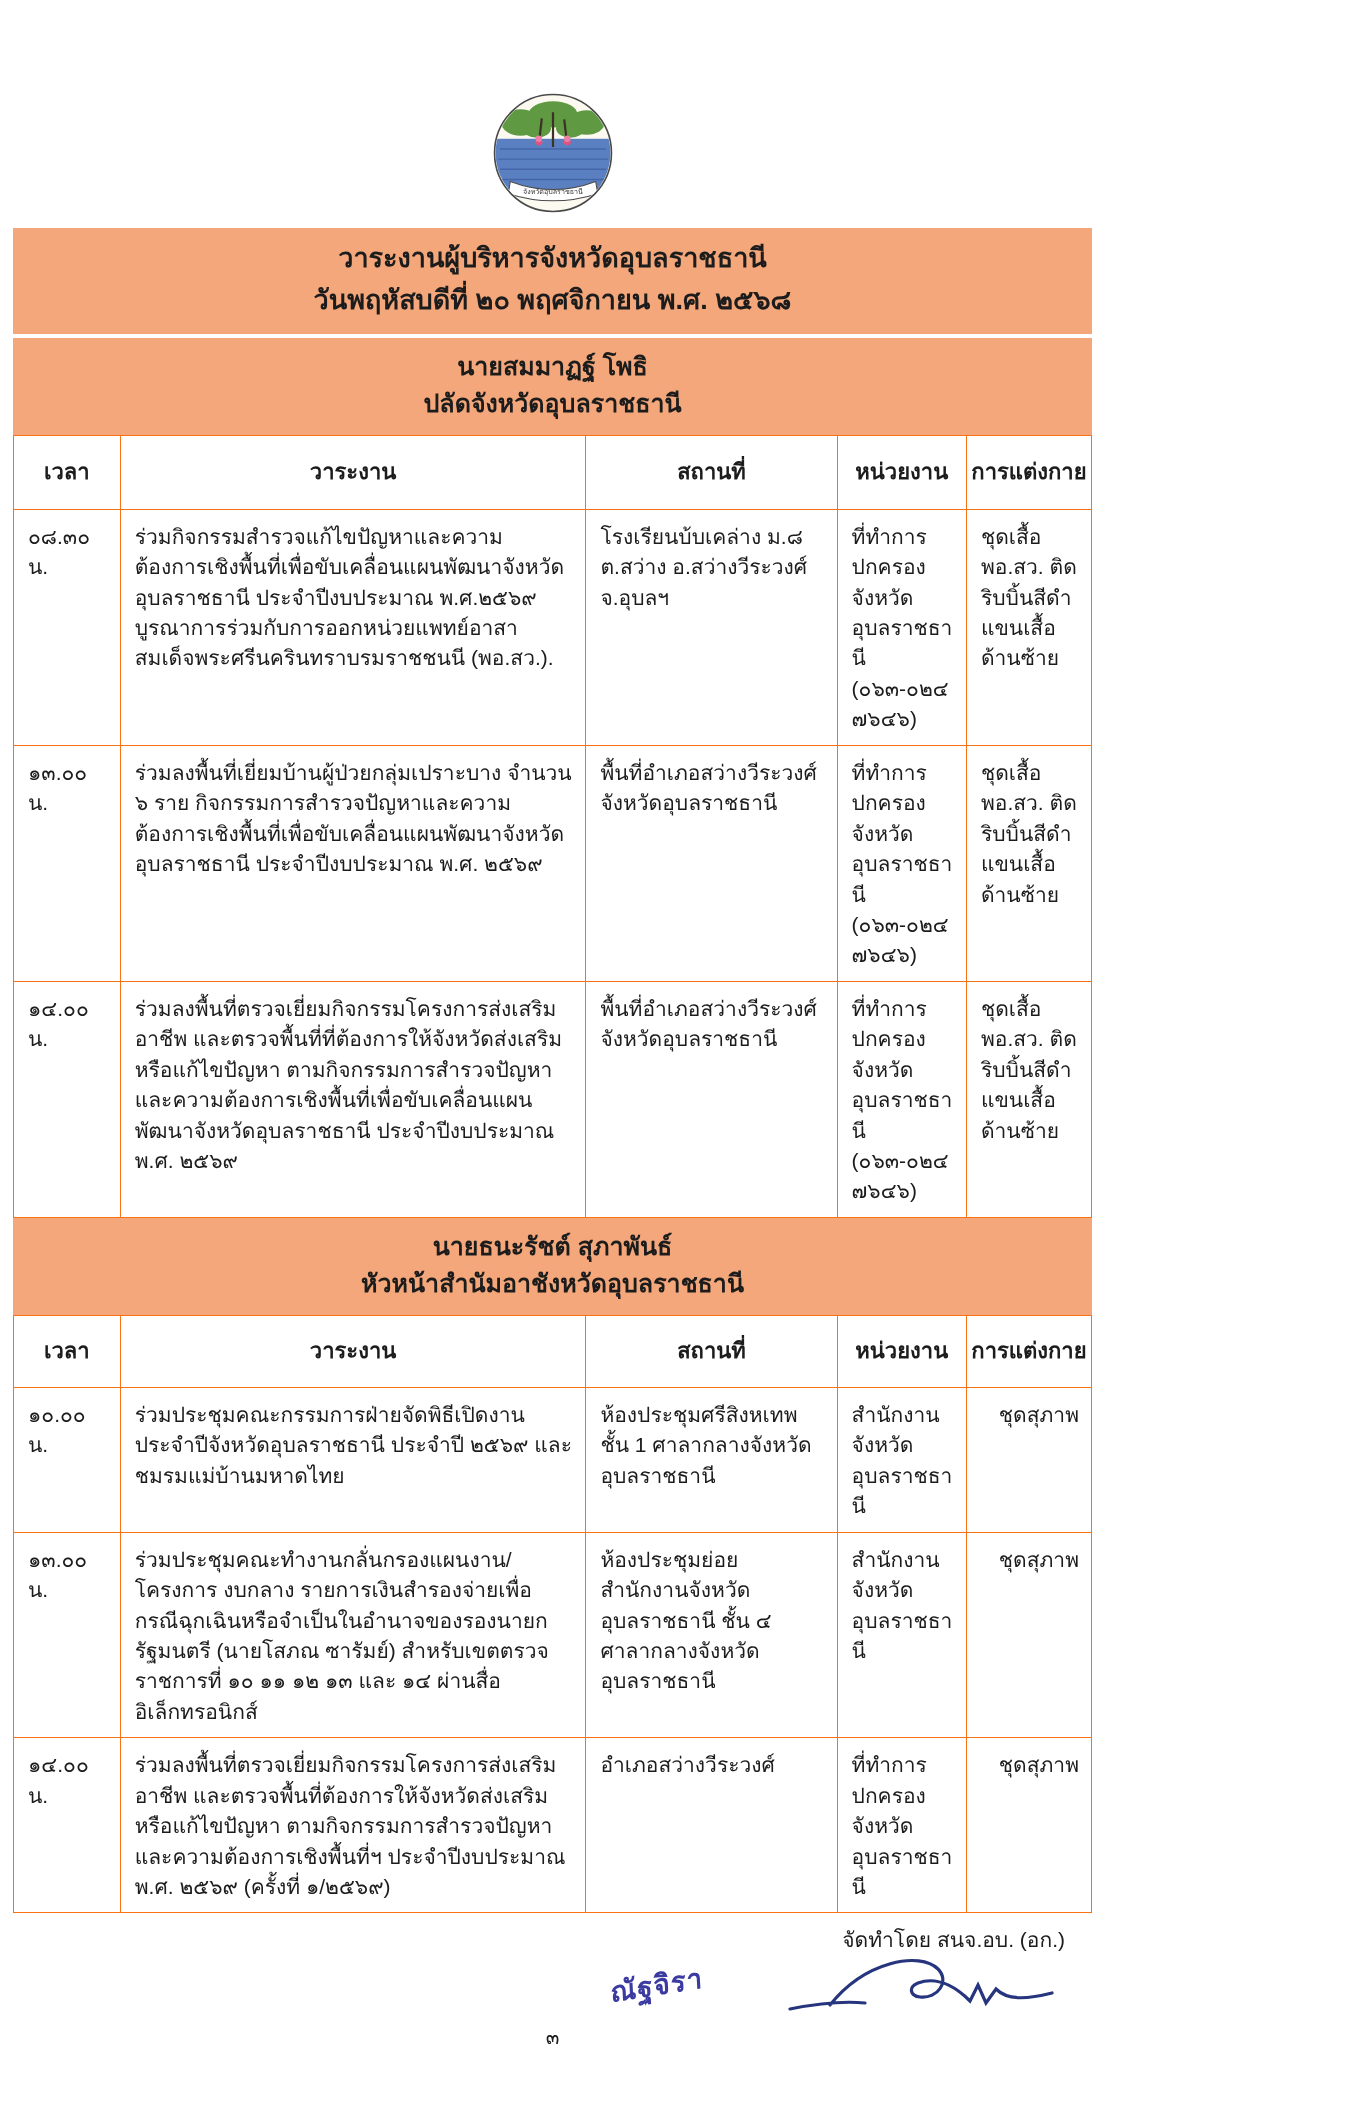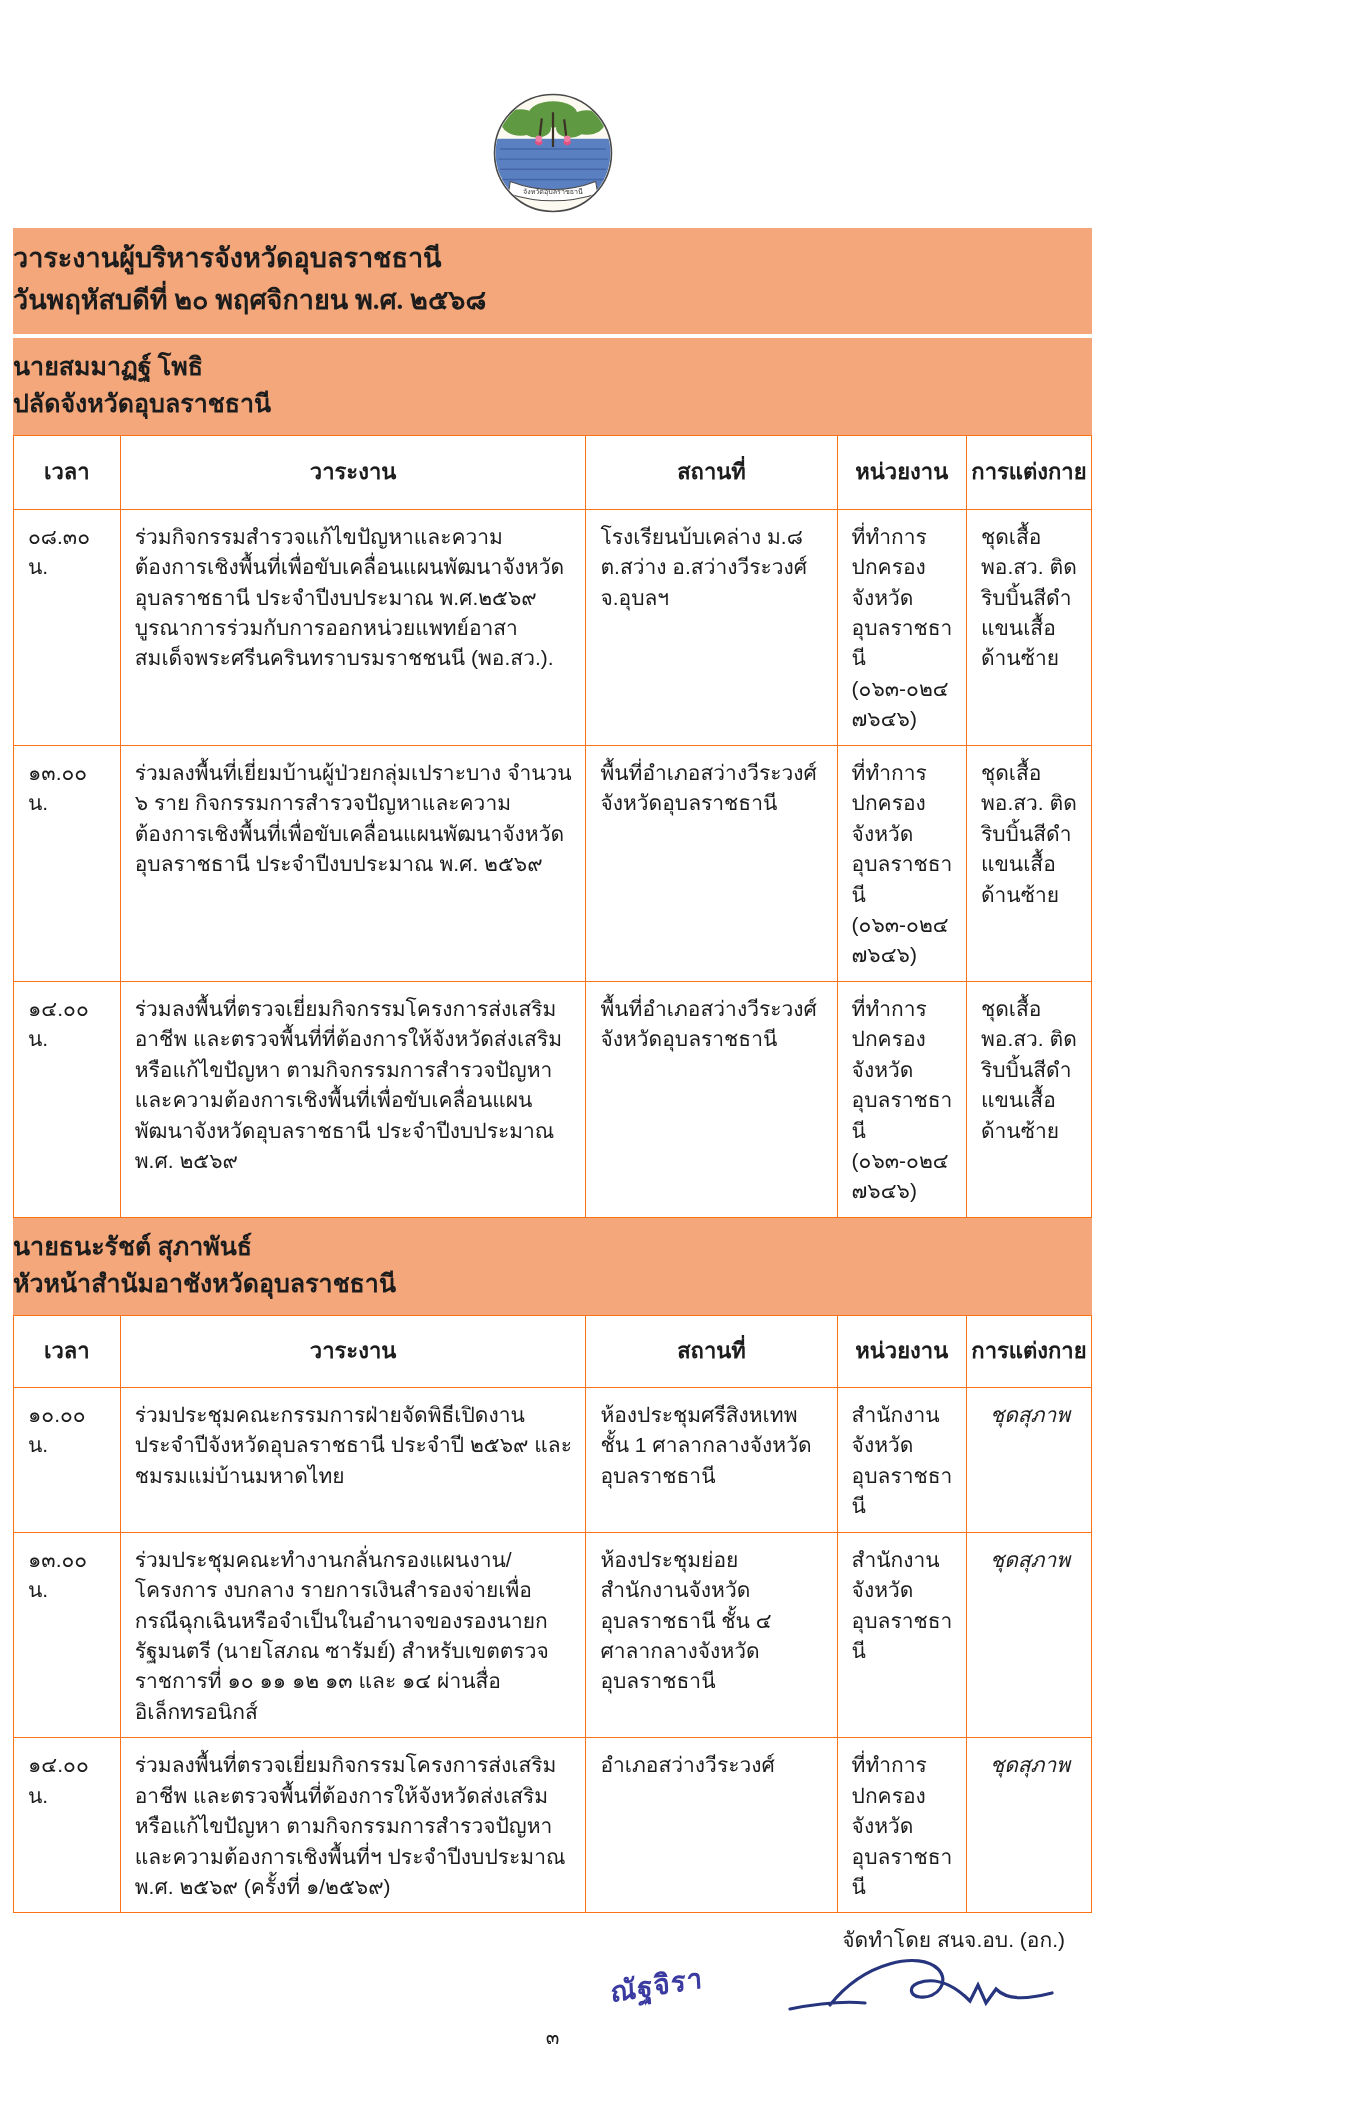--- a/index.html
+++ b/index.html
@@ -19,23 +19,22 @@
     display: flex;
     justify-content: center;
     padding-top: 92px;
     margin-bottom: 14px;
   }
   .logo-wrap svg { width: 122px; height: 122px; display: block; }
 
   
   .band {
     background: #F3A77B;
-    text-align: left;
+    text-align: center;
     padding: 10px 0 12px 0;
-    font-family: Liberation Serif, serif;
   }
   .band + .band { margin-top: 4px; }
   .band .line1 { font-size: 27px; font-weight: bold; line-height: 1.55; }
   .band .line2 { font-size: 27px; font-weight: bold; line-height: 1.55; }
   .band.person .line1, .band.person .line2 { font-size: 25px; line-height: 1.5; }
 
   
   table.schedule {
     width: 100%;
     border-collapse: collapse;
@@ -57,21 +56,21 @@
     word-wrap: break-word;
   }
   table.schedule th {
     font-size: 22px;
     font-weight: bold;
     text-align: center;
     vertical-align: middle;
     padding: 8px 4px;
     height: 72px;
   }
-  table.schedule td.center { text-align: center; font-style: italic; }
+  table.schedule td.center { text-align: right; }
   tr.h1  { height: 74px; }
   tr.s1r1 { height: 155px; }
   tr.s1r2 { height: 135px; }
   tr.s1r3 { height: 170px; }
   tr.h2  { height: 70px; }
   tr.s2r1 { height: 105px; }
   tr.s2r2 { height: 135px; }
   tr.s2r3 { height: 138px; }
 
   

